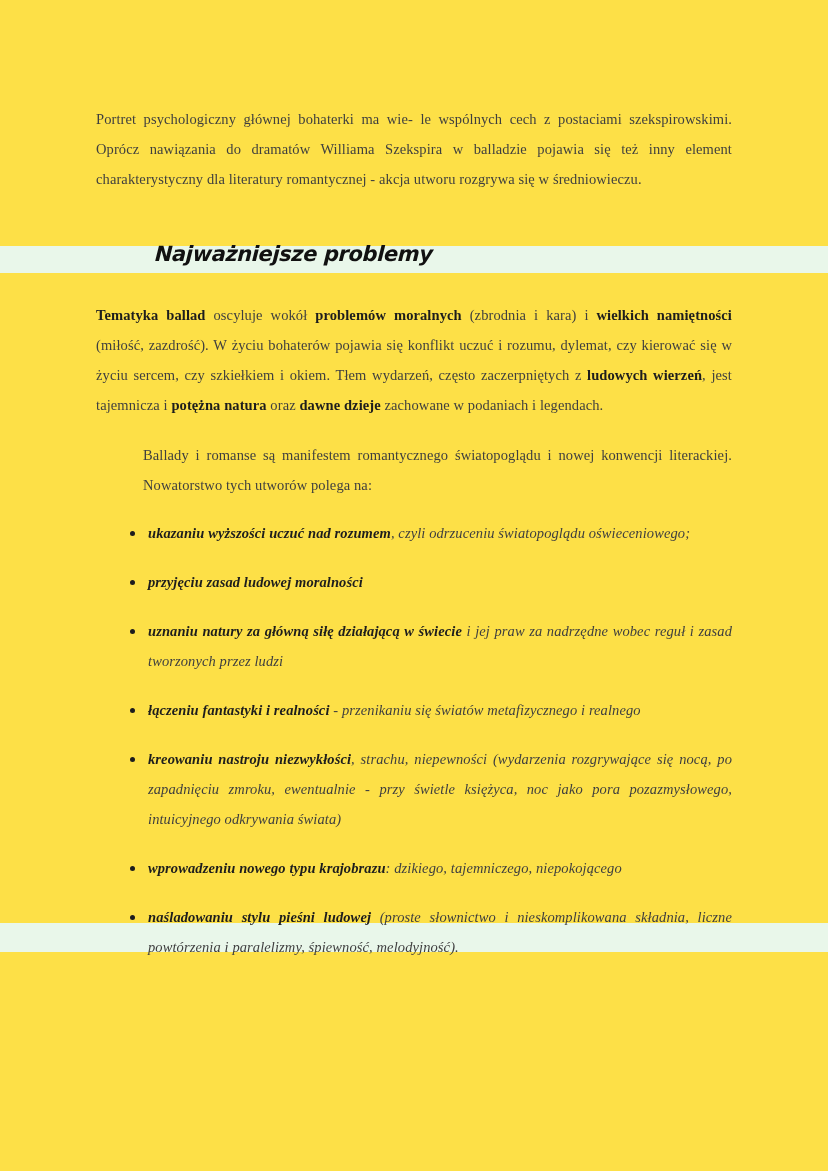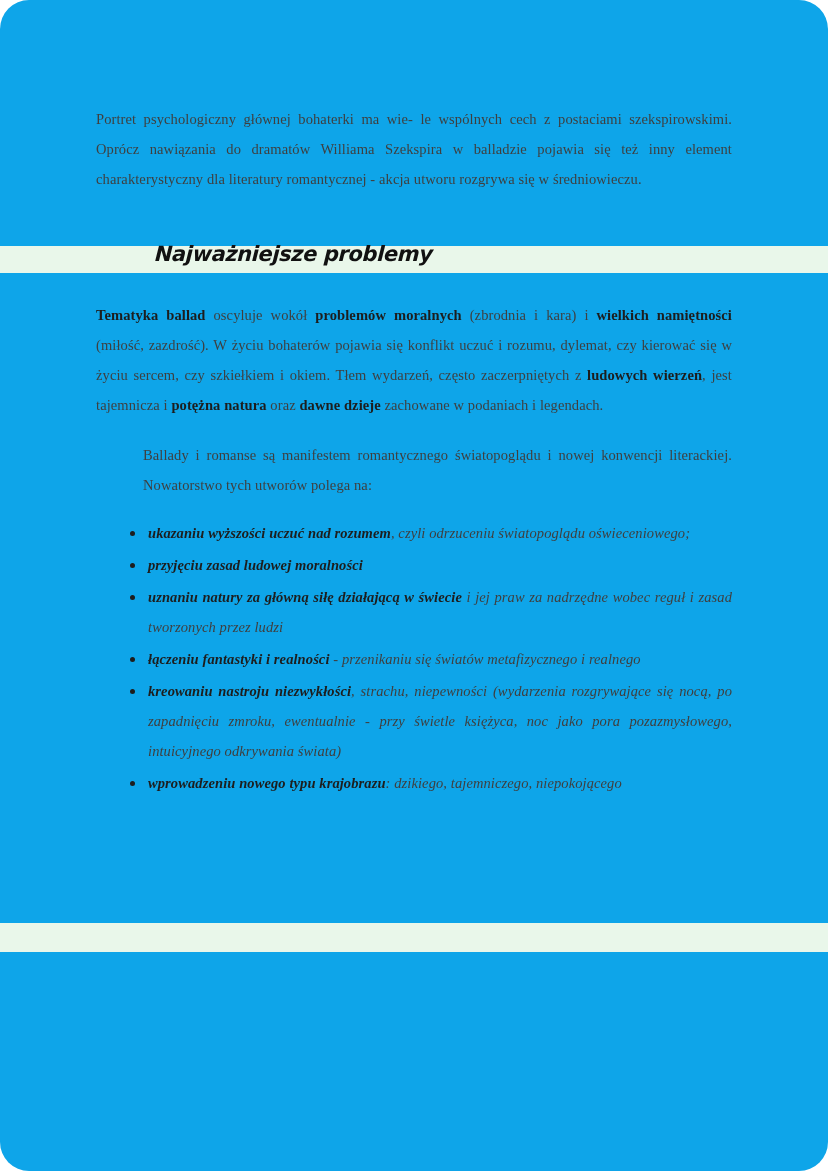--- a/index.html
+++ b/index.html
@@ -13,22 +13,21 @@
     position: relative;
     font-family: "Liberation Serif", "DejaVu Serif", serif;
     color: #3b3b3b;
     overflow: hidden;
   }
 
   .page {
     position: relative;
     width: 828px;
     height: 1171px;
-    background: #0ea5e9;
-    border-radius: 29px;
+    background: #fde047;
   }
 
   
   .band {
     position: absolute;
     left: 0;
     width: 828px;
     background: #e9f7ea;
   }
   .band--heading {
@@ -103,21 +102,21 @@
     padding: 0 0 0 52px;
     text-align: justify;
     font-size: 14.5px;
     line-height: 30px;
     letter-spacing: 0.1px;
     color: #3f3f3f;
     font-style: italic;
   }
 
   ul.bullets > li + li {
-    margin-top: 2px;
+    margin-top: 19px;
   }
 
   ul.bullets > li::before {
     content: "";
     position: absolute;
     left: 34px;
     top: 13px;
     width: 5px;
     height: 5px;
     border-radius: 50%;
@@ -141,16 +140,17 @@
   <div class="body-block">
     <p class="para"><b>Tematyka ballad</b><span> oscyluje wokół </span><b>problemów moralnych</b><span> (zbrodnia i kara) i </span><b>wielkich namiętności</b><span> (miłość, zazdrość). W życiu bohaterów pojawia się konflikt uczuć i rozumu, dylemat, czy kierować się w życiu sercem, czy szkiełkiem i okiem. Tłem wydarzeń, często zaczerpniętych z </span><b>ludowych wierzeń</b><span>, jest tajemnicza i </span><b>potężna natura</b><span> oraz </span><b>dawne dzieje</b><span> zachowane w podaniach i legendach.</span></p>
     <p class="para">Ballady i romanse są manifestem romantycznego światopoglądu i nowej konwencji literackiej. Nowatorstwo tych utworów polega na:</p>
     <ul class="bullets">
         <li><b>ukazaniu wyższości uczuć nad rozumem</b><span>, czyli odrzuceniu światopoglądu oświeceniowego;</span></li>
         <li><b> przyjęciu zasad ludowej moralności</b></li>
         <li><b>uznaniu natury za główną siłę działającą w świecie</b><span> i jej praw za nadrzędne wobec reguł i zasad tworzonych przez ludzi</span></li>
         <li><b>łączeniu fantastyki i realności</b><span> - przenikaniu się światów metafizycznego i realnego</span></li>
         <li><b>kreowaniu nastroju niezwykłości</b><span>, strachu, niepewności (wydarzenia rozgrywające się nocą, po zapadnięciu zmroku, ewentualnie - przy świetle księżyca, noc jako pora pozazmysłowego, intuicyjnego odkrywania świata)</span></li>
         <li><b>wprowadzeniu nowego typu krajobrazu</b><span>: dzikiego, tajemniczego, niepokojącego</span></li>
+        <li><b>naśladowaniu stylu pieśni ludowej</b><span> (proste słownictwo i nieskomplikowana składnia, liczne powtórzenia i paralelizmy, śpiewność, melodyjność).</span></li>
       </ul>
   </div>
 
 </div>
 
 </body></html>

